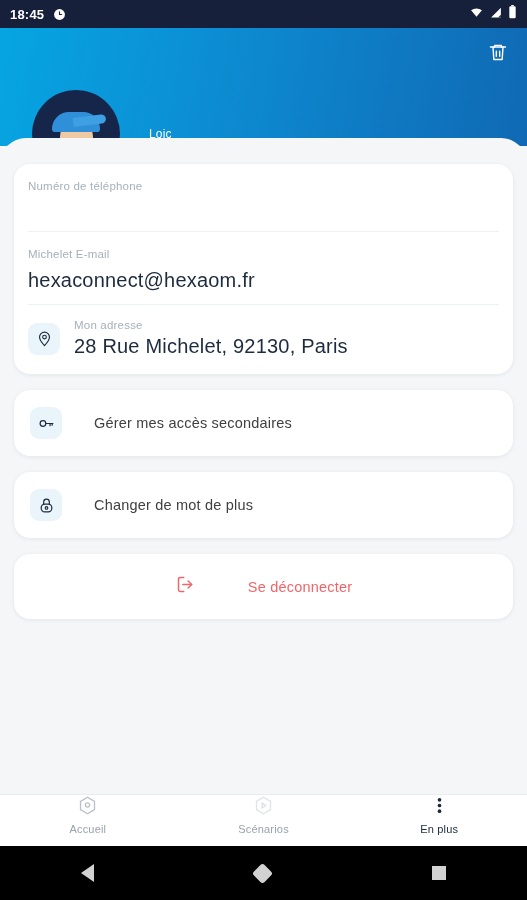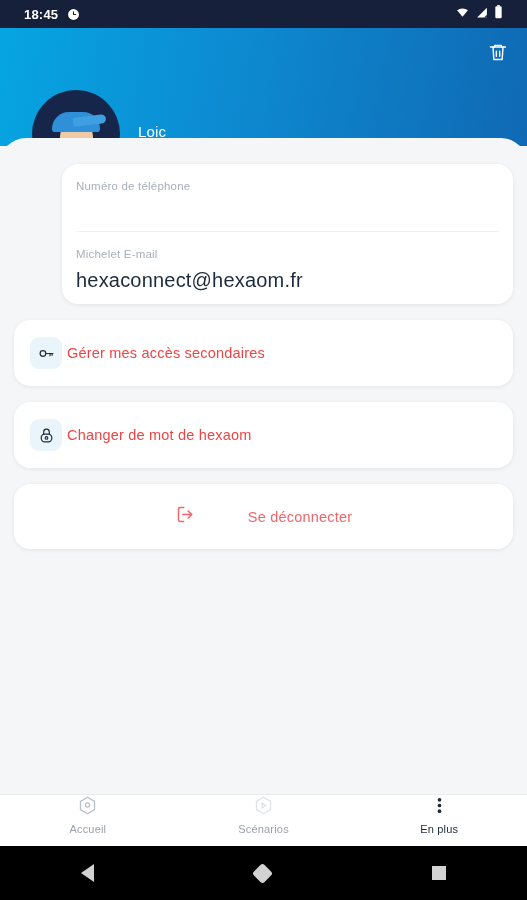--- a/index.html
+++ b/index.html
@@ -7,21 +7,21 @@
     width:527px; height:900px;
     font-family:"Liberation Sans", sans-serif;
     background:#ffffff; overflow:hidden;
   }
   #app { position:relative; width:527px; height:900px; background:#f4f6f8; }
 
   
   .statusbar{
     position:absolute; top:0; left:0; width:527px; height:28px;
     background:#17203a; display:flex; align-items:center;
-    padding:0 24px; color:#ffffff; z-index:40;
+    padding:0 10px; color:#ffffff; z-index:40;
   }
   .sb-time{ font-size:13px; font-weight:bold; letter-spacing:.2px; }
   .sb-clock-icon{ margin-left:9px; display:flex; align-items:center; }
   .sb-right{ margin-left:auto; display:flex; align-items:center; gap:5px; }
 
   
   .header{
     position:absolute; top:28px; left:0; width:527px; height:118px;
     background:linear-gradient(100deg,#06a5e2 0%,#0c8ed4 38%,#1069b4 100%);
     z-index:5;
@@ -52,56 +52,56 @@
   }
   .av-body{
     position:absolute; left:19px; top:63px; width:50px; height:34px;
     background:#2f8fd8; border-radius:22px 22px 0 0;
   }
   .av-collar{
     position:absolute; left:33px; top:62px; width:22px; height:13px;
     background:#1e6fb4; border-radius:0 0 11px 11px;
   }
   .pname{ margin-left:18px; padding-bottom:16px; color:#ffffff; line-height:1.25; }
-  .pname .first{ font-size:15px; font-weight:400; letter-spacing:.2px; }
+  .pname .first{ font-size:12px; font-weight:400; letter-spacing:.2px;margin-left:11px; }
   .pname .last{ font-size:16px; font-weight:bold; letter-spacing:.8px; }
 
   
   .sheet{
     position:absolute; top:138px; left:0; width:527px; height:668px;
     background:#f4f6f8; border-radius:26px 26px 0 0; z-index:10;
     padding:26px 14px 0 14px; overflow:hidden;
   }
 
   .card{
     background:#ffffff; border-radius:16px;
     box-shadow:0 1px 4px rgba(24,40,72,.08);
     margin-bottom:16px;
   }
 
   
-  .info-card{ padding:0 14px;margin-left:48px; }
+  .info-card{ padding:0 14px; }
   .field{ padding:16px 0 12px 0; border-bottom:1px solid #eef1f4; }
   .field:last-child{ border-bottom:none; }
   .f-label{ font-size:11.5px; color:#a7b0bb; letter-spacing:.2px; }
   .f-value{ font-size:20px; color:#1d2b3e; margin-top:9px; letter-spacing:.2px; }
   .f-value.empty{ min-height:18px; }
 
   .field-row{ display:flex; align-items:center; padding:14px 0 16px 0; }
   .icon-chip{
     width:32px; height:32px; border-radius:9px; background:#eaf4fb;
     display:flex; align-items:center; justify-content:center; flex:none;
   }
   .field-row .ftexts{ margin-left:14px; }
   .field-row .f-value{ margin-top:4px; }
 
   
   .action{ display:flex; align-items:center; padding:17px 16px; cursor:pointer; }
   .action .a-label{
-    margin-left:5px; font-size:14.5px; color:#ef4444; letter-spacing:.2px;
+    margin-left:32px; font-size:14.5px; color:#404040; letter-spacing:.2px;
   }
 
   .logout{
     display:flex; align-items:center; justify-content:center;
     padding:20px 16px; cursor:pointer; gap:52px;
   }
   .logout .lg-label{ font-size:14.5px; color:#f0656a; letter-spacing:.2px; }
 
   
   .tabbar{
@@ -192,20 +192,32 @@
 
     <div class="card info-card">
       <div class="field">
         <div class="f-label">Numéro de téléphone</div>
         <div class="f-value empty"></div>
       </div>
       <div class="field">
         <div class="f-label">Michelet E-mail</div>
         <div class="f-value">hexaconnect@hexaom.fr</div>
       </div>
+      <div class="field-row">
+        <span class="icon-chip">
+          <svg width="17" height="17" viewBox="0 0 24 24" fill="none" stroke="#1d2b3e" stroke-width="1.6">
+            <path d="M12 22s7-7.1 7-12a7 7 0 1 0-14 0c0 4.9 7 12 7 12z"></path>
+            <circle cx="12" cy="10" r="2.6"></circle>
+          </svg>
+        </span>
+        <div class="ftexts">
+          <div class="f-label">Mon adresse</div>
+          <div class="f-value">28 Rue Michelet, 92130, Paris</div>
+        </div>
+      </div>
     </div>
 
     <div class="card">
       <div class="action">
         <span class="icon-chip">
           <svg width="17" height="17" viewBox="0 0 24 24" fill="none" stroke="#1d2b3e" stroke-width="1.7" stroke-linecap="round">
             <circle cx="7" cy="12" r="4"></circle>
               <path d="M11 12h10"></path>
               <path d="M17 12v3"></path>
               <path d="M20 12v2.5"></path>
@@ -217,21 +229,21 @@
 
     <div class="card">
       <div class="action">
         <span class="icon-chip">
           <svg width="17" height="17" viewBox="0 0 24 24" fill="none" stroke="#1d2b3e" stroke-width="1.7" stroke-linecap="round">
             <path d="M8 10V7a4 4 0 0 1 8 0v3"></path>
             <rect x="4.5" y="10" width="15" height="11" rx="5"></rect>
             <circle cx="12" cy="15.5" r="1.8"></circle>
           </svg>
         </span>
-        <span class="a-label">Changer de mot de hexaom</span>
+        <span class="a-label">Changer de mot de plus</span>
       </div>
     </div>
 
 
     <div class="card">
       <div class="logout">
         <span>
           <svg width="21" height="21" viewBox="0 0 24 24" fill="none" stroke="#f0656a" stroke-width="1.7" stroke-linecap="round" stroke-linejoin="round">
             <path d="M10 4H6a2 2 0 0 0-2 2v12a2 2 0 0 0 2 2h4"></path>
             <path d="M15 8l4 4-4 4"></path>

